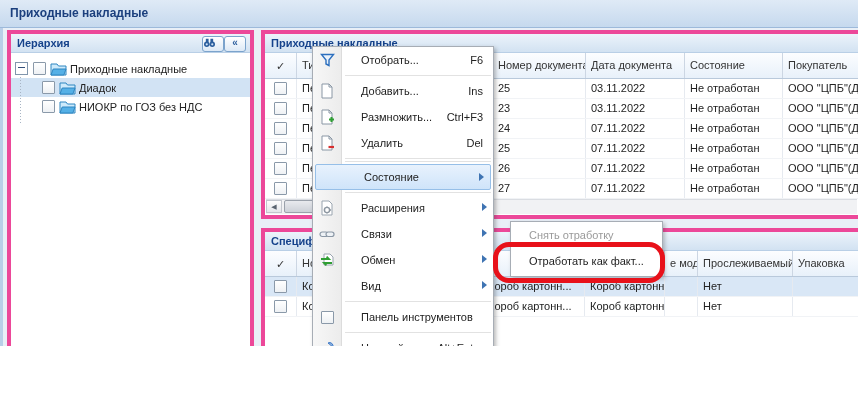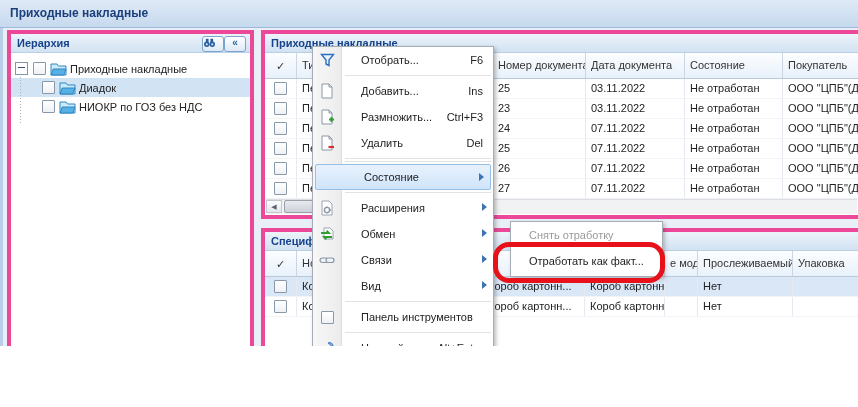--- a/index.html
+++ b/index.html
@@ -331,41 +331,41 @@
             <circle cx="7" cy="10" r="2.6" fill="none" stroke="#8d97a1" stroke-width="1.4"></circle>
             <path d="M7 6.4v1.2M7 12.4v1.2M3.9 10h1.2M9.9 10h1.2" stroke="#8d97a1" stroke-width="1.4"></path>
           </svg>
       </span>
       <span class="ml">Расширения</span>
       <span class="arrow"></span>
     </div>
 
     <div class="mi">
       <span class="ic">
+        <svg width="16" height="10" viewBox="0 0 16 10">
+            <rect x="1" y="3" width="8" height="4.5" rx="2.2" fill="#eef2f6" stroke="#8a97a5" stroke-width="1.2"></rect>
+            <rect x="7" y="3" width="8" height="4.5" rx="2.2" fill="#eef2f6" stroke="#8a97a5" stroke-width="1.2"></rect>
+          </svg>
+      </span>
+      <span class="ml">Связи</span>
+      <span class="arrow"></span>
+    </div>
+
+    <div class="mi">
+      <span class="ic">
         <svg width="15" height="15" viewBox="0 0 15 15">
             <path d="M4 1h6l3 3v8H4z" fill="#fff" stroke="#9aa5b0"></path>
             <path d="M1 6h8l-2.4-2.4M12 10H4l2.4 2.4" fill="none" stroke="#2f9e33" stroke-width="1.8"></path>
           </svg>
       </span>
       <span class="ml">Обмен</span>
       <span class="arrow"></span>
     </div>
 
     <div class="mi">
-      <span class="ic">
-        <svg width="16" height="10" viewBox="0 0 16 10">
-            <rect x="1" y="3" width="8" height="4.5" rx="2.2" fill="#eef2f6" stroke="#8a97a5" stroke-width="1.2"></rect>
-            <rect x="7" y="3" width="8" height="4.5" rx="2.2" fill="#eef2f6" stroke="#8a97a5" stroke-width="1.2"></rect>
-          </svg>
-      </span>
-      <span class="ml">Связи</span>
-      <span class="arrow"></span>
-    </div>
-
-    <div class="mi">
       <span class="ml">Вид</span>
       <span class="arrow"></span>
     </div>
     <div class="msep"></div>
 
     <div class="mi">
       <span class="ic">
           <span class="cb"></span>
         </span>
       <span class="ml">Панель инструментов</span>

